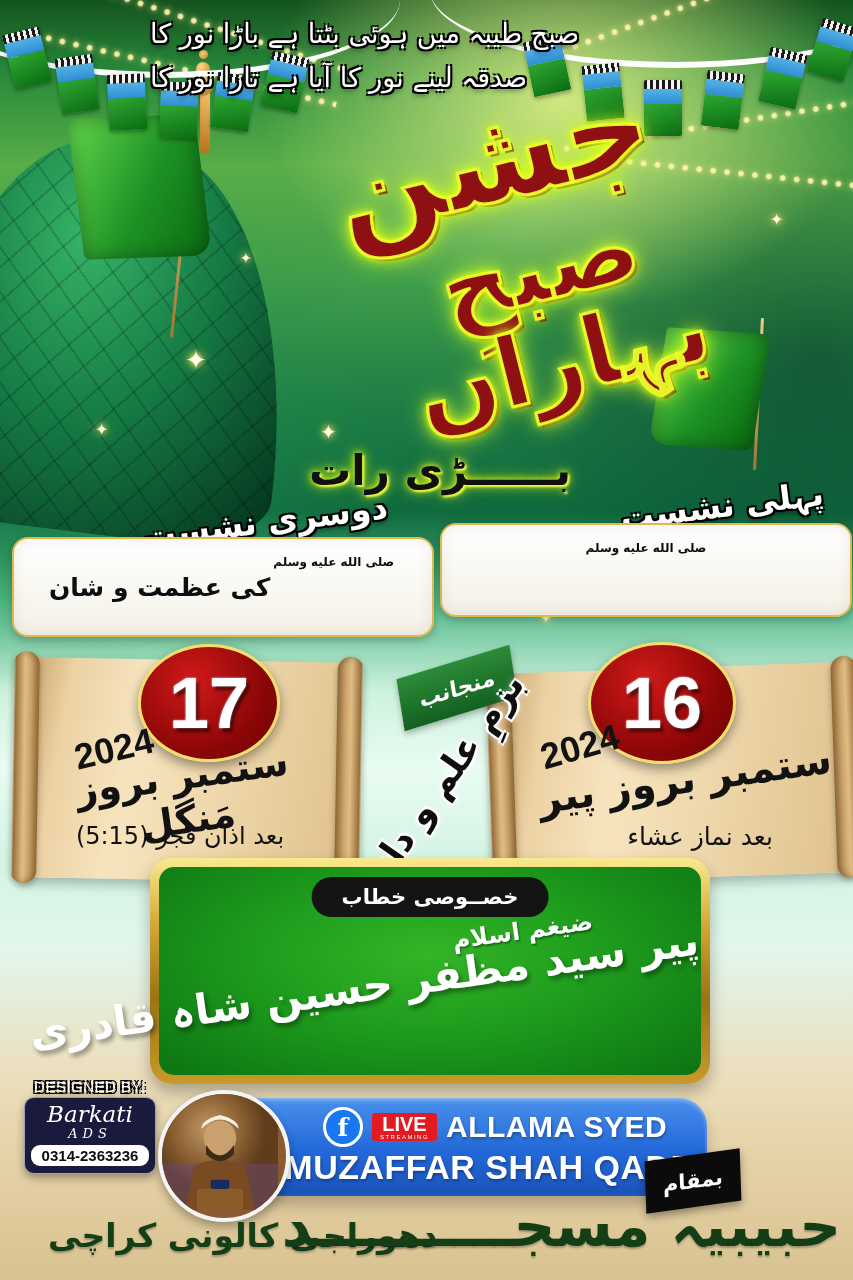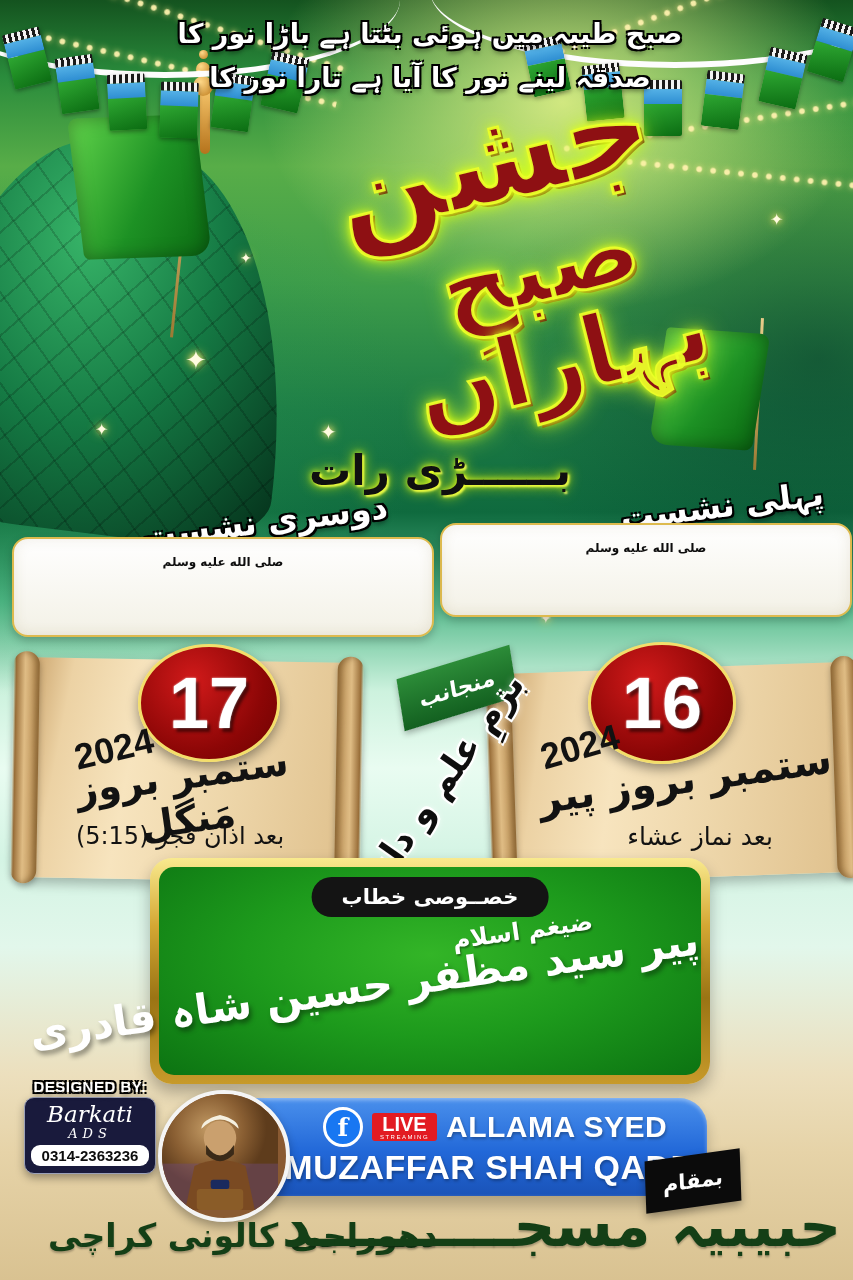--- a/index.html
+++ b/index.html
@@ -40,21 +40,21 @@
     background:
       repeating-linear-gradient(90deg,#1a1a1a 0 3px,#f2f2f2 3px 6px),
       linear-gradient(180deg,#54b1e6,#2e8ed2),
       linear-gradient(165deg,#2ea732,#0b6c12);
     background-size:100% 9px,100% 15px,100% 32px;
     background-position:0 0,0 9px,0 24px;background-repeat:no-repeat;}
   .spark{color:#fffbe0;text-shadow:0 0 6px #ffec80,0 0 12px #ffe049;}
 
   
   .outline-w{color:#fff;text-shadow:-2px -2px 0 #000,2px -2px 0 #000,-2px 2px 0 #000,2px 2px 0 #000,0 4px 5px rgba(0,0,0,.45);}
-  .couplet{left:150px;top:12px;width:560px;text-align:center;font-size:27px;font-weight:bold;line-height:1.62;}
+  .couplet{left:150px;top:12px;width:560px;text-align:left;font-size:27px;font-weight:normal;line-height:1.62;}
 
   .title-cal{left:275px;top:90px;width:520px;transform:rotate(-14deg);text-align:center;
     color:#8e1013;font-weight:bold;line-height:1;
     -webkit-text-stroke:3px rgba(235,255,40,.95);
     text-shadow:0 0 6px #e8ff2b,0 0 14px #d9ff00,0 0 26px #c8ff33,3px 4px 0 #5e0a0c;}
   .title-w1{font-size:122px;display:block;margin-right:40px;}
   .title-w2{font-size:96px;display:block;margin-top:8px;}
   .subtitle{left:260px;top:446px;width:360px;text-align:center;font-size:42px;font-weight:bold;color:#101010;
     text-shadow:0 0 6px #eaff20,0 0 14px #deff00,2px 2px 2px rgba(255,255,120,.9);}
 
@@ -94,21 +94,21 @@
     background:radial-gradient(ellipse at 50% 42%, #33b527 0%, #1d9a1c 48%, #0c7312 100%);}
   .banner-pill{position:absolute;top:10px;left:50%;transform:translateX(-50%);background:#141414;color:#fff;
     font-size:21px;font-weight:bold;padding:8px 30px;border-radius:20px;white-space:nowrap;}
   .banner-honorific{position:absolute;top:50px;left:54%;transform:rotate(-8deg);color:#fff;
     font-size:24px;font-weight:bold;text-shadow:1px 2px 2px rgba(0,0,0,.4);}
   .banner-name{position:absolute;top:86px;left:0;right:0;text-align:center;transform:rotate(-8deg);
     color:#fff;font-size:42px;font-weight:bold;white-space:nowrap;
     text-shadow:2px 4px 5px rgba(0,0,0,.4);}
 
   .designer{left:24px;top:1078px;width:132px;text-align:center;}
-  .d-label{font-size:15px;font-weight:bold;letter-spacing:.5px;}
+  .d-label{font-size:15px;font-weight:normal;letter-spacing:.5px;}
   .d-box{margin-top:2px;background:#191a3c;border:1px solid #9aa0b8;border-radius:10px;padding:4px 6px 7px;
     box-shadow:0 4px 8px rgba(0,0,0,.35);}
   .d-name{font-family:"DejaVu Serif",serif;font-style:italic;font-size:23px;color:#fff;line-height:1.05;}
   .d-sub{font-family:"DejaVu Serif",serif;font-style:italic;font-size:13px;letter-spacing:5px;color:#fff;}
   .d-phone{margin-top:4px;background:#fff;border-radius:9px;color:#0d0d0d;font-size:15px;font-weight:bold;padding:2px 2px;}
 
   .livebar{left:205px;top:1098px;width:502px;height:98px;border-radius:28px;
     background:linear-gradient(180deg,#4a90ec 0%,#2268d8 55%,#1a53b8 100%);
     box-shadow:0 9px 14px rgba(0,0,0,.22), inset 0 2px 4px rgba(255,255,255,.4);
     display:flex;flex-direction:column;justify-content:center;align-items:center;padding-left:78px;box-sizing:border-box;}
@@ -191,20 +191,21 @@
   <div class="abs subtitle ur">بــــــڑی رات</div>
 
   <div class="abs sess-label ur outline-w" style="left:596px;top:486px;width:252px">پہلی نشست</div>
   <div class="abs sess-box ur" style="left:440px;top:523px;width:408px;height:90px;font-size:27px">
     <span class="sm">صلى الله عليه وسلم</span>
   </div>
 
   <div class="abs sess-label ur outline-w" style="left:130px;top:502px;width:270px">دوسری نشست</div>
   <div class="abs sess-box ur" style="left:12px;top:537px;width:418px;height:96px;font-size:25px">
     <span class="sm">صلى الله عليه وسلم</span>
+    <span>کی عظمت و شان</span>
   </div>
 
   <div class="abs scroll" style="left:498px;top:668px;width:352px;height:210px;transform:rotate(-2deg)"></div>
   <div class="abs daycircle" style="left:588px;top:642px;width:142px;height:116px">
     <span>16</span>
   </div>
   <div class="abs yr" style="left:540px;top:726px;transform:rotate(-16deg)">2024</div>
   <div class="abs scroll-main ur" style="left:530px;top:756px;width:310px">ستمبر بروز پیر</div>
   <div class="abs scroll-time ur" style="left:580px;top:822px;width:240px">بعد نماز عشاء</div>
 

